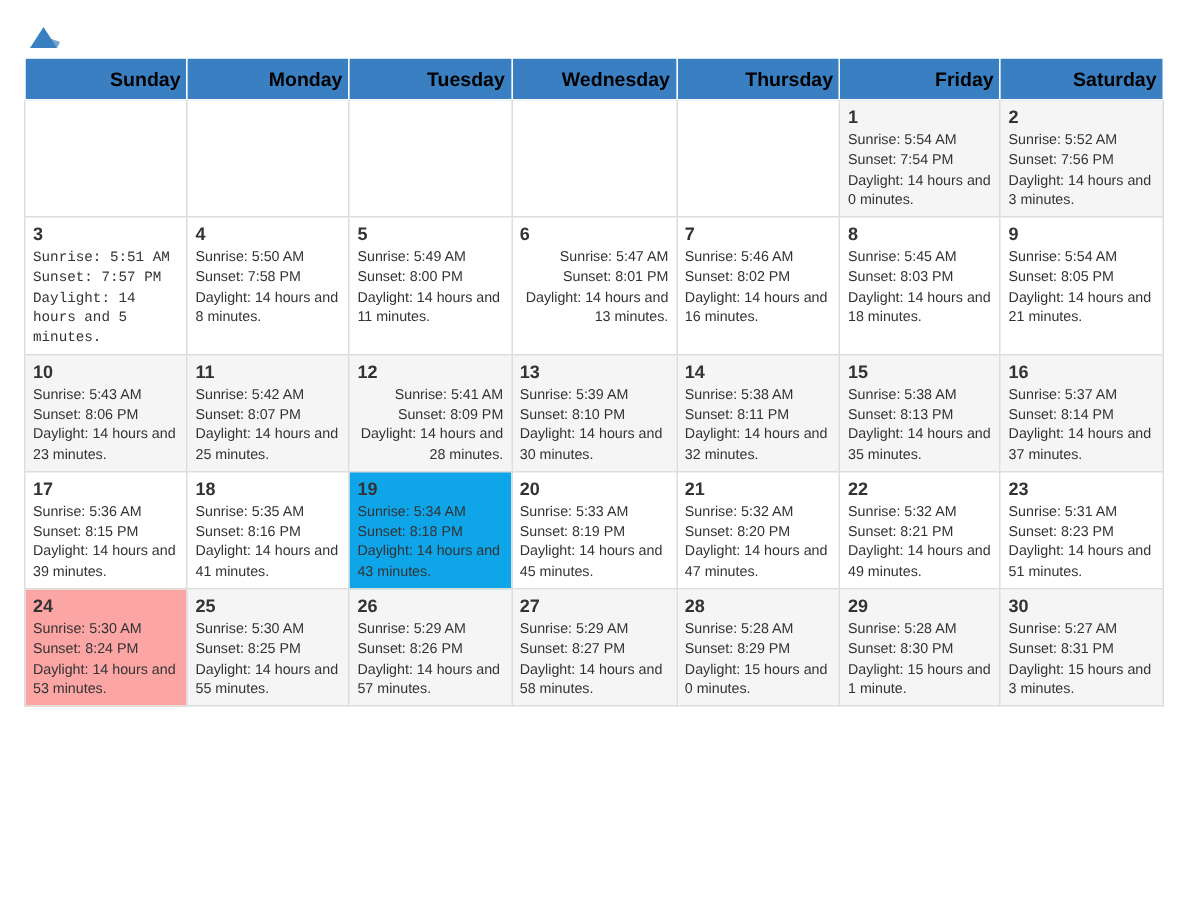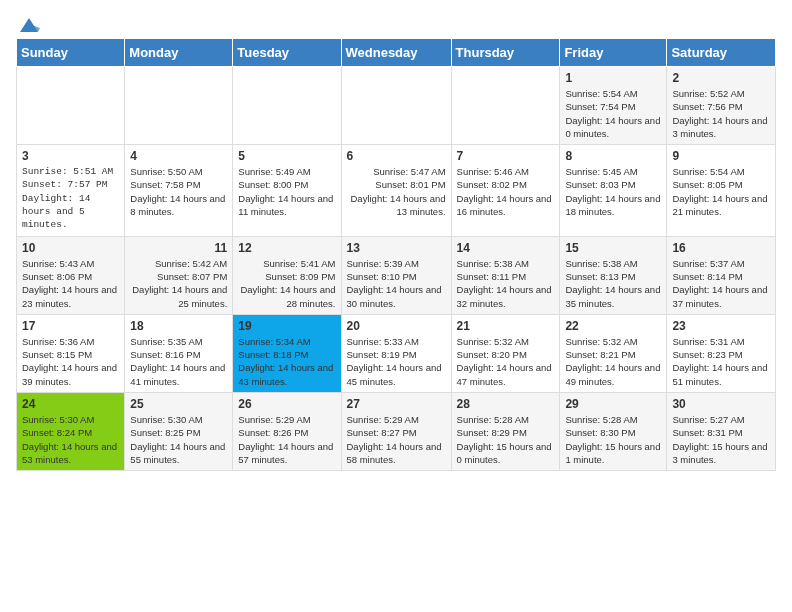--- a/index.html
+++ b/index.html
@@ -33,25 +33,25 @@
       font-size: 15px;
       color: #555;
     }
     .calendar {
       width: 100%;
       border-collapse: collapse;
       margin-top: 4px;
     }
     .calendar th {
       background: #3a7fc1;
-      color: #ffffff;
+      color: #000000;
       font-size: 13px;
       font-weight: bold;
       padding: 6px 4px;
-      text-align: left;
+      text-align: right;
       border: 1px solid #fff;
       margin-top: 28px;
     }
     .calendar td {
       vertical-align: top;
       padding: 4px 5px;
       border: 1px solid #ddd;
       width: 113px;
       min-height: 80px;
       font-size: 10px;
@@ -175,21 +175,21 @@
 Daylight: 14 hours and 21 minutes.</div>
         </td>
       </tr>
       <tr>
         <td style="background: rgb(245, 245, 245);">
           <span class="day-num">10</span>
           <div class="day-info" style="white-space: pre-line;">Sunrise: 5:43 AM
 Sunset: 8:06 PM
 Daylight: 14 hours and 23 minutes.</div>
         </td>
-        <td style="background: rgb(245, 245, 245); text-align: right;">
+        <td style="background: rgb(245, 245, 245);">
           <span class="day-num">11</span>
           <div class="day-info" style="white-space: pre-line;">Sunrise: 5:42 AM
 Sunset: 8:07 PM
 Daylight: 14 hours and 25 minutes.</div>
         </td>
         <td style="background: rgb(245, 245, 245);">
           <span class="day-num">12</span>
           <div class="day-info" style="white-space: pre-line; text-align: right;">Sunrise: 5:41 AM
 Sunset: 8:09 PM
 Daylight: 14 hours and 28 minutes.</div>
@@ -257,21 +257,21 @@
 Daylight: 14 hours and 49 minutes.</div>
         </td>
         <td style="background: rgb(255, 255, 255);">
           <span class="day-num">23</span>
           <div class="day-info" style="white-space: pre-line;">Sunrise: 5:31 AM
 Sunset: 8:23 PM
 Daylight: 14 hours and 51 minutes.</div>
         </td>
       </tr>
       <tr>
-        <td style="background: #84cc16;">
+        <td style="background: #fca5a5;">
           <span class="day-num">24</span>
           <div class="day-info" style="white-space: pre-line;">Sunrise: 5:30 AM
 Sunset: 8:24 PM
 Daylight: 14 hours and 53 minutes.</div>
         </td>
         <td style="background: rgb(245, 245, 245);">
           <span class="day-num">25</span>
           <div class="day-info" style="white-space: pre-line;">Sunrise: 5:30 AM
 Sunset: 8:25 PM
 Daylight: 14 hours and 55 minutes.</div>

